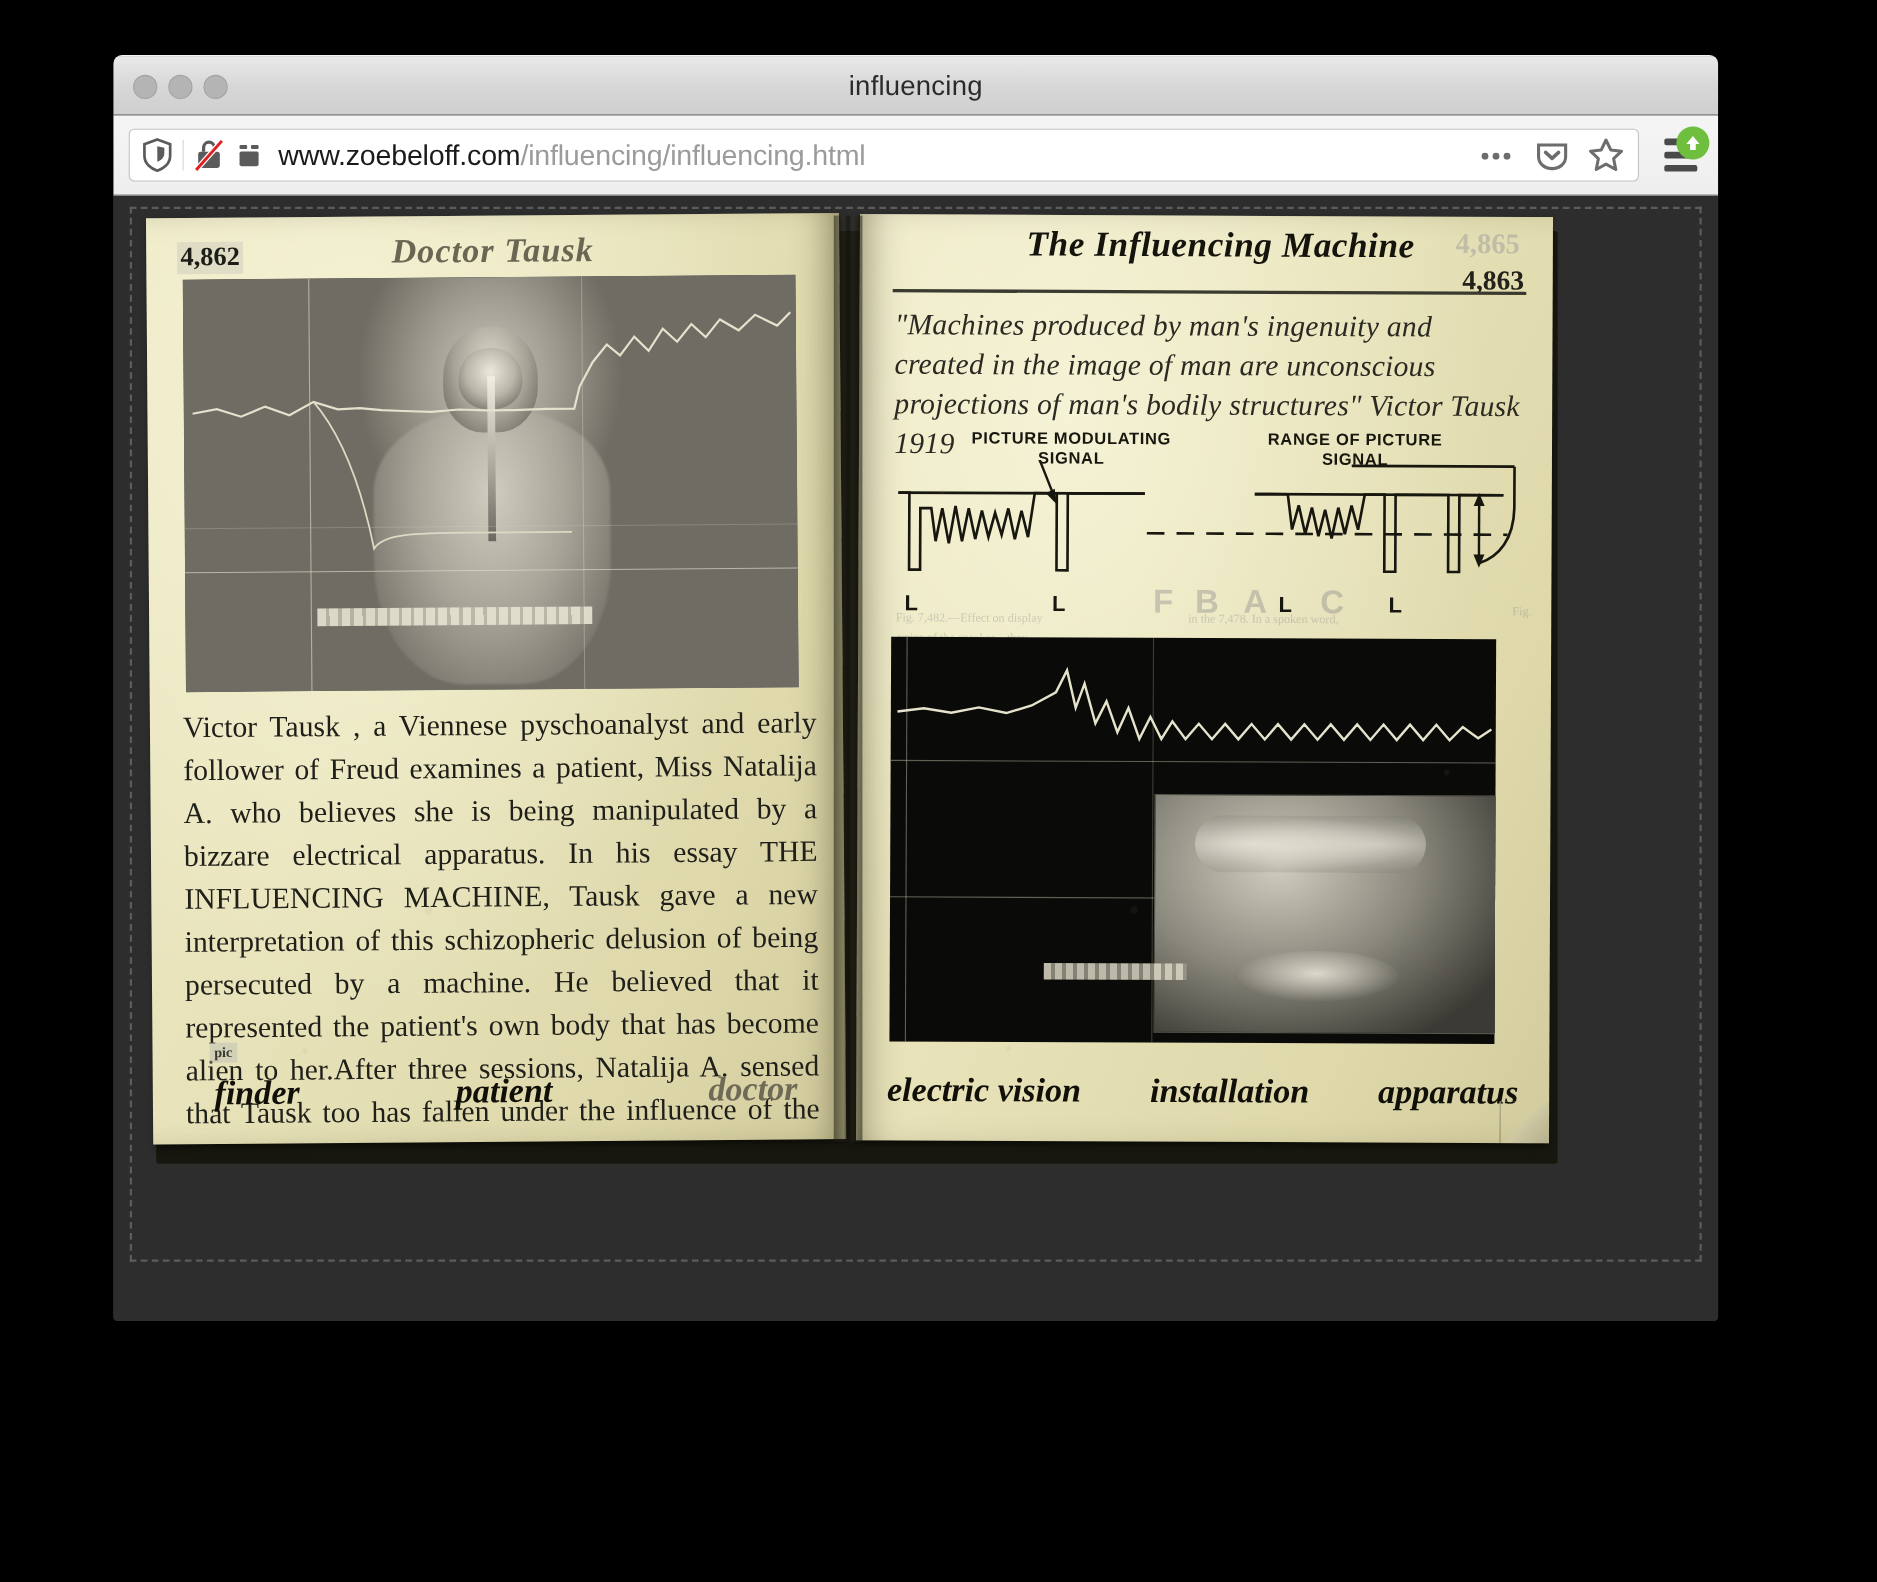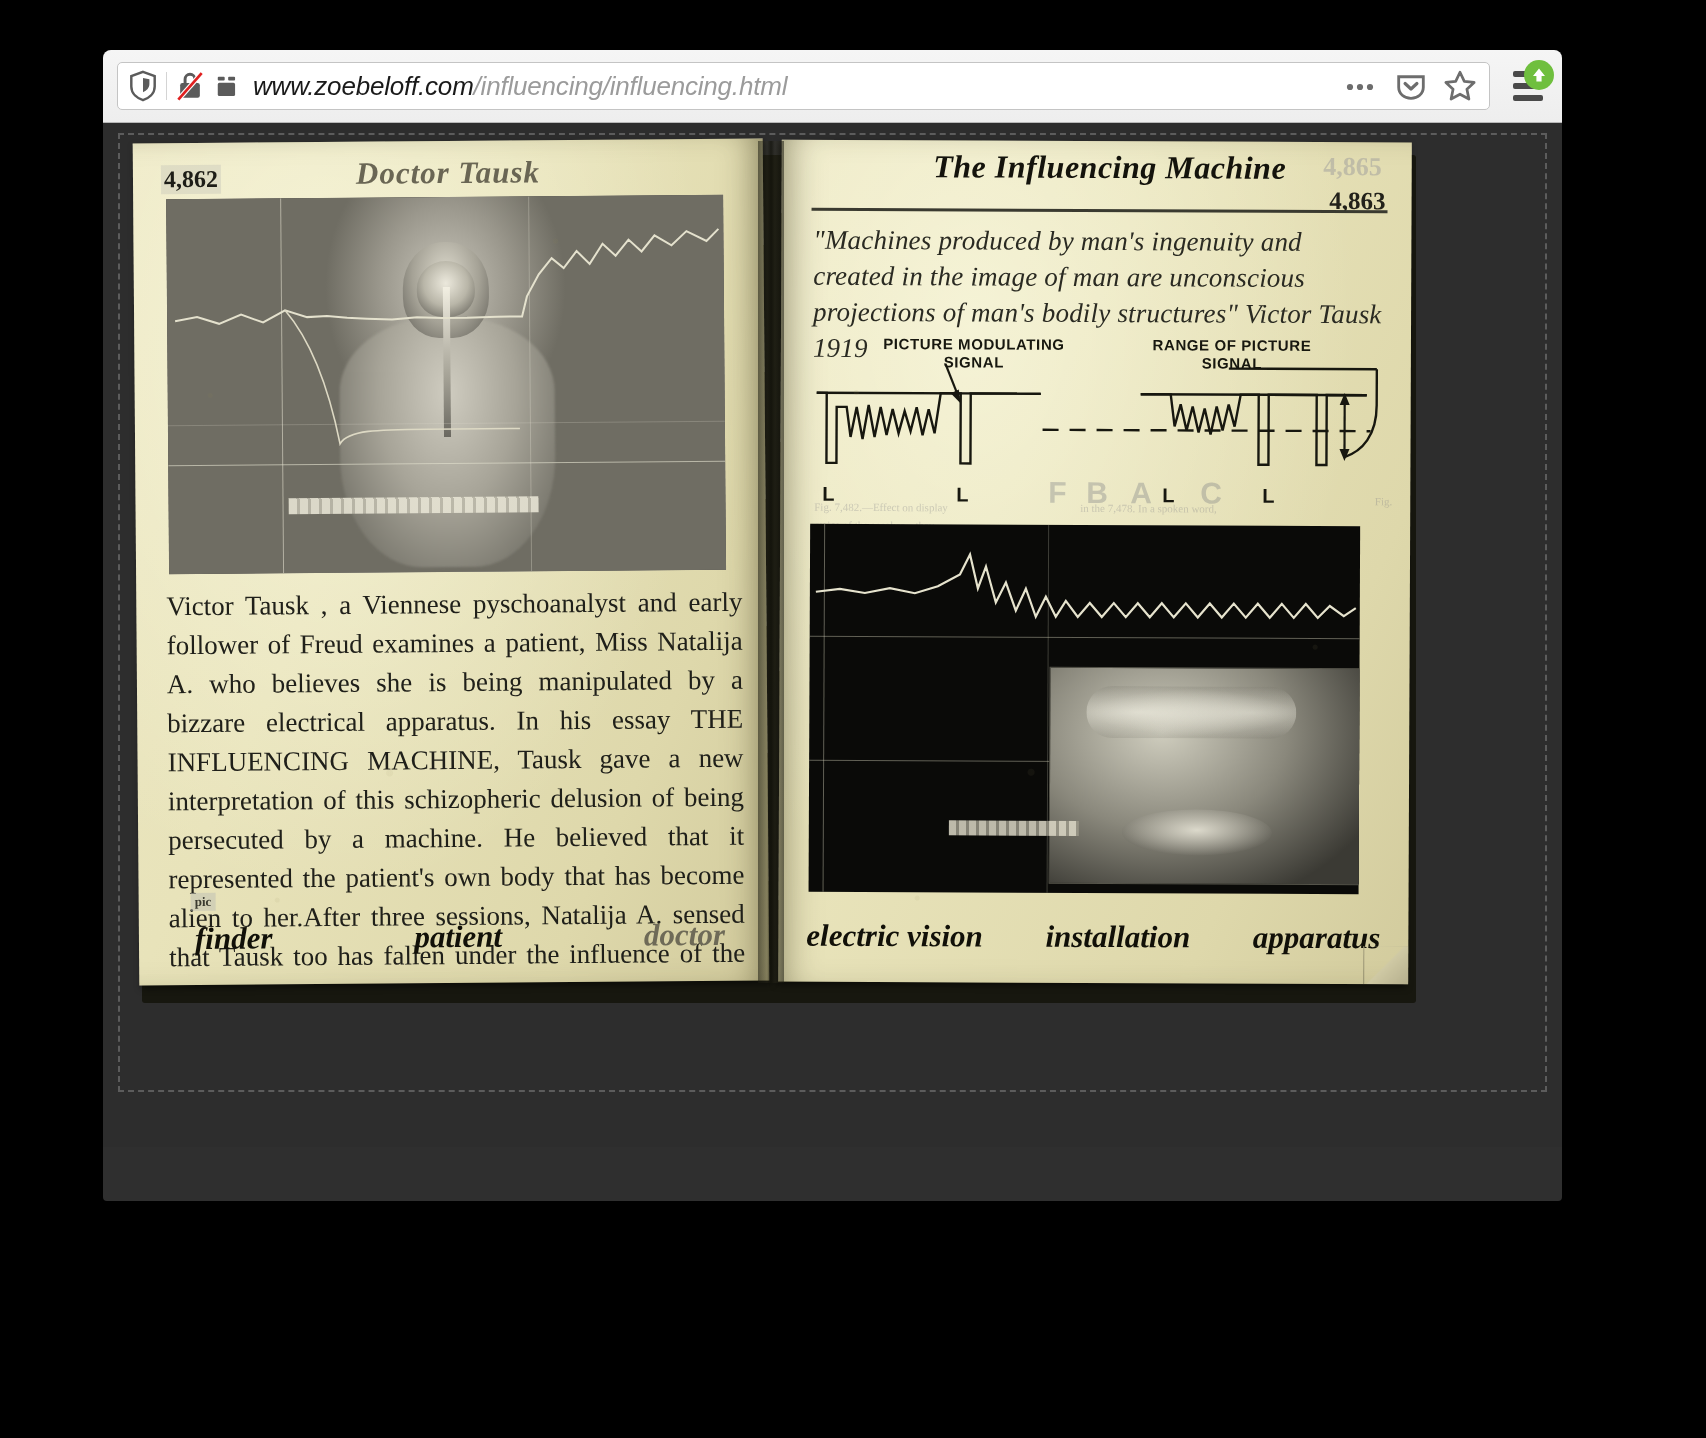--- a/index.html
+++ b/index.html
@@ -70,21 +70,20 @@
   
   .navbar {
     position: relative;
     height: 73px;
     background: linear-gradient(to bottom, #f5f5f5 0%, #eeeeee 100%);
     border-bottom: 1px solid #b8b8b8;
     display: flex;
     align-items: center;
     padding: 0 6px;
     box-sizing: border-box;
-    font-style: italic;
   }
 
   .urlbar {
     flex: 1 1 auto;
     height: 48px;
     margin: 0 4px 0 8px;
     background: #ffffff;
     border: 1px solid #c4c4c4;
     border-radius: 5px;
     display: flex;
@@ -551,20 +550,28 @@
     background: linear-gradient(to right, rgba(25,25,15,0.55) 0%, rgba(60,58,40,0.25) 35%, rgba(20,20,12,0.7) 50%, rgba(60,58,40,0.25) 65%, rgba(25,25,15,0.55) 100%);
   }
 </style>
 </head>
 <body>
 
 <div id="root">
 
   <div class="window">
 
+    <div class="titlebar">
+      <div class="traffic">
+        <div class="dot"></div>
+        <div class="dot"></div>
+        <div class="dot"></div>
+      </div>
+      <div class="win-title">influencing</div>
+    </div>
 
     <div class="navbar">
 
       <div class="urlbar">
 
         <span class="ic">
           <svg width="30" height="32" viewBox="0 0 24 26">
             <path d="M12 1.5 L21.5 5 v8.5 c0 6-5 9.6-9.5 11 C7.5 23.1 2.5 19.5 2.5 13.5 V5 Z" fill="none" stroke="#5b5b5b" stroke-width="2"></path>
             <path d="M12 6.5 v11.5 c2.6-1 5.2-3.2 5.2-6.6 V7.6 Z" fill="#5b5b5b"></path>
           </svg>

